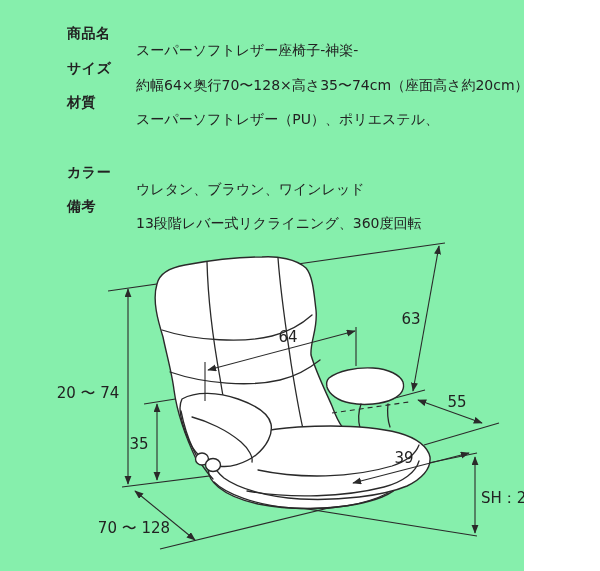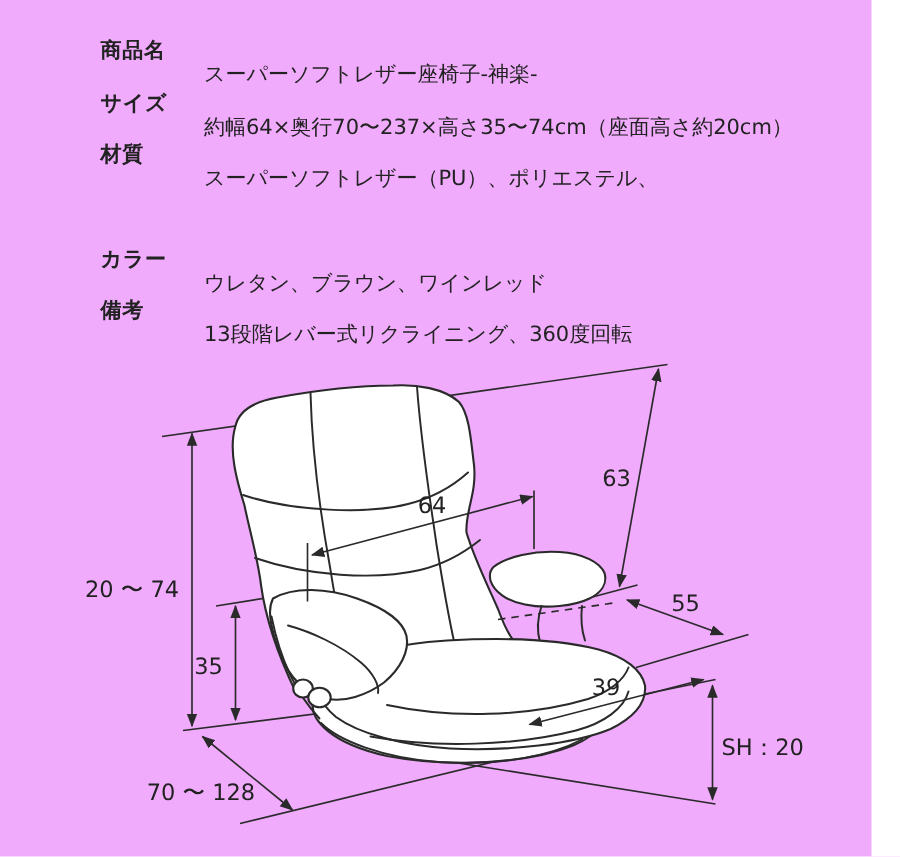--- a/index.html
+++ b/index.html
@@ -1,17 +1,17 @@
 <!DOCTYPE html>
 <html><head>
 <meta charset="utf-8">
 <style>
   html,body{margin:0;padding:0;background:#ffffff;}
   .canvas{
-    position:relative;width:581px;height:571px;background:#f0abfc;overflow:hidden;
+    position:relative;width:524px;height:571px;background:#86efac;overflow:hidden;
     font-family:"DejaVu Sans","Liberation Sans",sans-serif;color:#222222;
   }
   .spec-row{position:absolute;left:0;width:600px;}
   .spec-label{
     position:absolute;left:67px;top:0;font-size:14px;font-weight:bold;
     letter-spacing:0.5px;white-space:nowrap;
   }
   .spec-value{position:absolute;left:136px;top:16px;font-size:14px;line-height:18px;white-space:nowrap;}
   svg{position:absolute;left:0;top:0;}
   svg text{
@@ -32,21 +32,21 @@
   <div class="spec">
     <div class="spec-row" style="top:25px">
       <div class="spec-label">商品名</div>
       <div class="spec-value">
         <div>スーパーソフトレザー座椅子-神楽-</div>
       </div>
     </div>
     <div class="spec-row" style="top:60px">
       <div class="spec-label">サイズ</div>
       <div class="spec-value">
-        <div>約幅64×奥行70〜237×高さ35〜74cm（座面高さ約20cm）</div>
+        <div>約幅64×奥行70〜128×高さ35〜74cm（座面高さ約20cm）</div>
       </div>
     </div>
     <div class="spec-row" style="top:94px">
       <div class="spec-label">材質</div>
       <div class="spec-value">
         <div>スーパーソフトレザー（PU）、ポリエステル、</div>
       </div>
     </div>
     <div class="spec-row" style="top:164px">
       <div class="spec-label">カラー</div>

